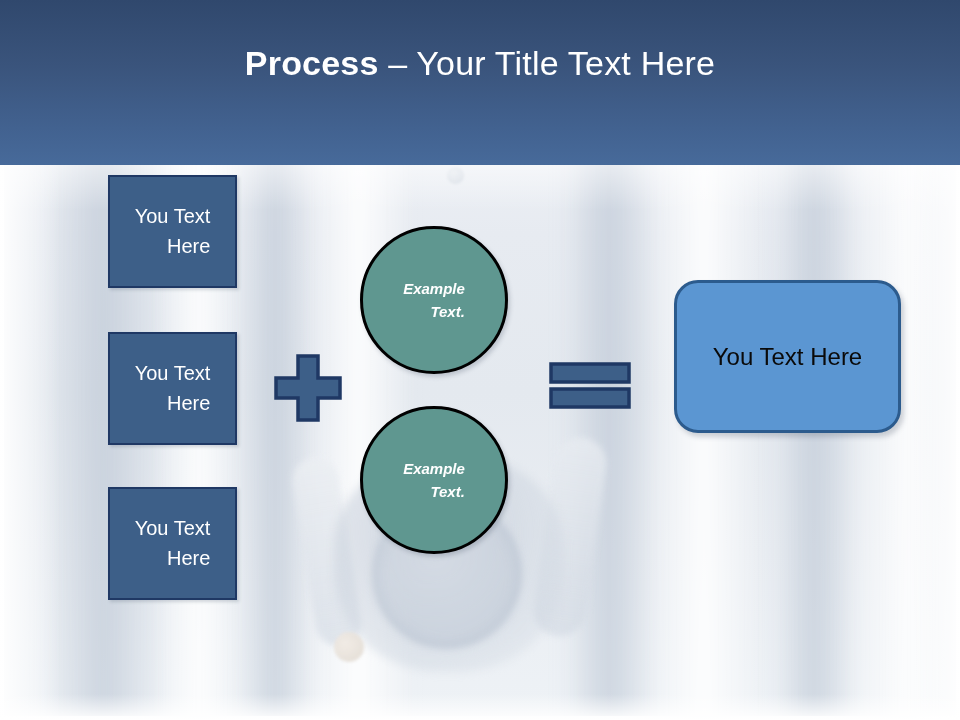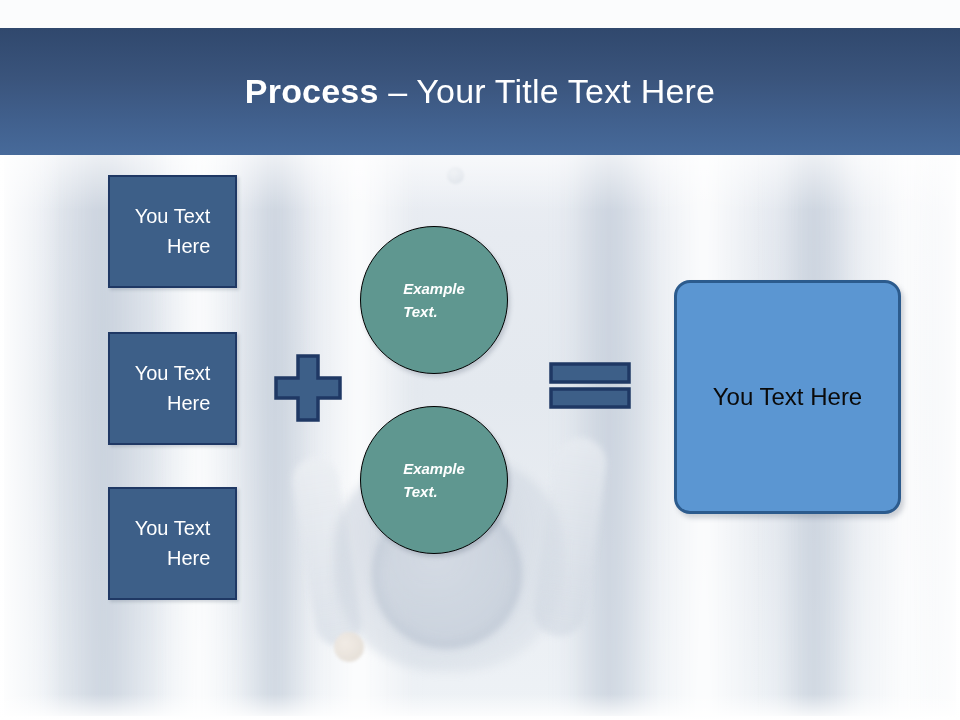--- a/index.html
+++ b/index.html
@@ -119,23 +119,22 @@
   #bg-edge-bottom {
     position: absolute; left: 0; bottom: 0; width: 960px; height: 26px;
     background: linear-gradient(0deg, rgba(255,255,255,.95), rgba(255,255,255,0));
     pointer-events: none;
   }
 
   
   #header {
     position: absolute;
     left: 0; top: 0;
-    width: 960px; height: 127px;
+    width: 960px; height: 165px;
     background: linear-gradient(180deg, #30486d 0%, #3a547c 40%, #426290 78%, #476a9a 100%);
-    margin-top: 28px;
   }
   #header-title {
     position: absolute;
     left: 0; top: 44px;
     width: 960px;
     text-align: center;
     color: #ffffff;
     font-size: 34px;
     letter-spacing: .2px;
     white-space: nowrap;
@@ -160,27 +159,27 @@
   }
   #box-1 { left:108px; top:175px;  width:129px; height:113px; }
   #box-2 { left:108px; top:332px;  width:129px; height:113px; }
   #box-3 { left:108px; top:487px;  width:129px; height:113px; }
 
   .circle {
     position: absolute;
     box-sizing: border-box;
     border-radius: 50%;
     background: #5f9790;
-    border: 1px solid #000000;
+    border: 3px solid #000000;
     color: #ffffff;
     font-size: 15px;
     font-weight: bold;
     font-style: italic;
     line-height: 1.55;
-    text-align: left;
+    text-align: right;
     display: flex;
     align-items: center;
     justify-content: center;
     box-shadow: 2px 3px 4px rgba(70,85,105,.25);
   }
   #circle-1 { left:360px; top:226px; width:148px; height:148px; }
   #circle-2 { left:360px; top:406px; width:148px; height:148px; }
 
   #plus {
     position: absolute;
@@ -190,22 +189,22 @@
   #equals {
     position: absolute;
     left: 549px; top: 362px;
     width: 82px; height: 47px;
   }
 
   #result-box {
     position: absolute;
     box-sizing: border-box;
     left: 674px; top: 280px;
-    width: 227px; height: 234px;
-    border-radius: 16px;
+    width: 227px; height: 153px;
+    border-radius: 24px;
     background: #5b96d2;
     border: 3px solid #2c5b8d;
     color: #0a0a0a;
     font-size: 24px;
     text-align: center;
     display: flex;
     align-items: center;
     justify-content: center;
     box-shadow: 3px 4px 5px rgba(70,85,105,.25);
   }

